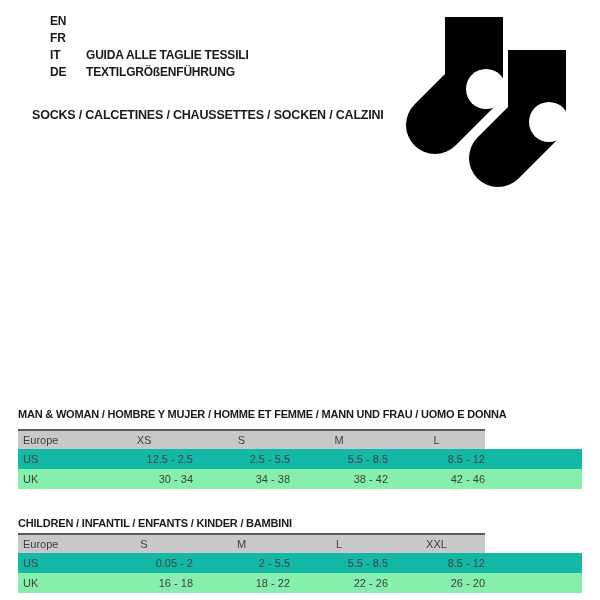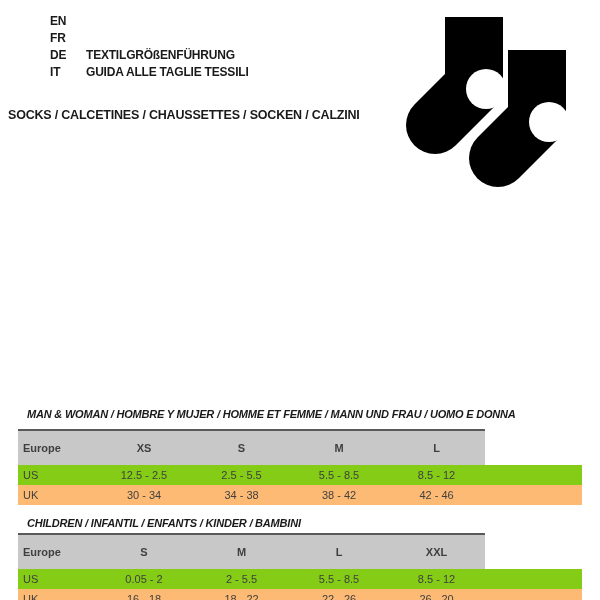--- a/index.html
+++ b/index.html
@@ -5,58 +5,58 @@
   html,body{margin:0;padding:0;}
   body{
     width:600px;height:600px;position:relative;background:#ffffff;
     font-family:"Liberation Sans", sans-serif;color:#111;overflow:hidden;
   }
   
   .lang-block{position:absolute;left:22px;top:13px;}
   .lang-row{display:flex;line-height:17px;font-size:12px;font-weight:700;letter-spacing:-0.2px;color:#1a1a1a;}
   .lang-code{width:36px;flex:0 0 36px;padding-left:28px;}
   
-  .category-line{position:absolute;left:8px;top:108px;font-size:12.5px;font-weight:700;letter-spacing:-0.2px;color:#1a1a1a;}
+  .category-line{position:absolute;left:32px;top:108px;font-size:12.5px;font-weight:700;letter-spacing:-0.2px;color:#1a1a1a;}
   
   .socks-icon{position:absolute;left:405px;top:8px;width:180px;height:180px;}
   
-  .tbl-title{position:absolute;left:27px;font-size:11px;font-weight:700;letter-spacing:-0.2px;color:#1a1a1a;white-space:nowrap;font-style:italic;}
+  .tbl-title{position:absolute;left:18px;font-size:11px;font-weight:700;letter-spacing:-0.2px;color:#1a1a1a;white-space:nowrap;}
   .t1-title{top:408px;}
   .t2-title{top:517px;}
   .size-table{position:absolute;left:18px;width:564px;border-collapse:collapse;table-layout:fixed;font-size:11px;color:#3f3f3f;}
   .t1-table{top:429px;}
   .t2-table{top:533px;}
   .size-table th{
-    background:#c8c8c8;border-top:2px solid #59595b;font-weight:700;
-    height:18px;text-align:center;padding:8px;overflow:hidden;white-space:nowrap;
+    background:#c8c8c8;border-top:2px solid #59595b;font-weight:400;
+    height:18px;text-align:center;padding:0;overflow:hidden;white-space:nowrap;
   }
   .size-table th.col-region{text-align:left;padding-left:5px;}
   .size-table th.col-empty{background:transparent;border-top:none;}
-  .size-table td{height:20px;text-align:center;padding:0;overflow:hidden;white-space:nowrap;}
+  .size-table td{height:20px;text-align:right;padding:0;overflow:hidden;white-space:nowrap;}
   .size-table td.cell-region{text-align:left;padding-left:5px;}
-  .row-us{background:#84cc16;}
-  .row-uk{background:#fdba74;}
+  .row-us{background:#14b8a6;}
+  .row-uk{background:#86efac;}
 </style>
 </head>
 <body>
 
 <div class="lang-block">
   <div class="lang-row">
     <span class="lang-code">EN</span>
   </div>
   <div class="lang-row">
     <span class="lang-code">FR</span>
   </div>
   <div class="lang-row">
+    <span class="lang-code">IT</span>
+    <span class="lang-label">GUIDA ALLE TAGLIE TESSILI</span>
+  </div>
+  <div class="lang-row">
     <span class="lang-code">DE</span>
     <span class="lang-label">TEXTILGRÖßENFÜHRUNG</span>
-  </div>
-  <div class="lang-row">
-    <span class="lang-code">IT</span>
-    <span class="lang-label">GUIDA ALLE TAGLIE TESSILI</span>
   </div>
 </div>
 
 <div class="category-line">SOCKS / CALCETINES / CHAUSSETTES / SOCKEN / CALZINI</div>
 
 <svg class="socks-icon" viewBox="0 0 180 180" aria-hidden="true">
   <g>
     <rect x="40" y="9" width="58" height="71" fill="#000000"></rect>
     <path d="M69,78 L30,117" stroke="#000000" stroke-width="58" stroke-linecap="round" fill="none"></path>
     <circle cx="81" cy="81" r="20" fill="#ffffff"></circle>

